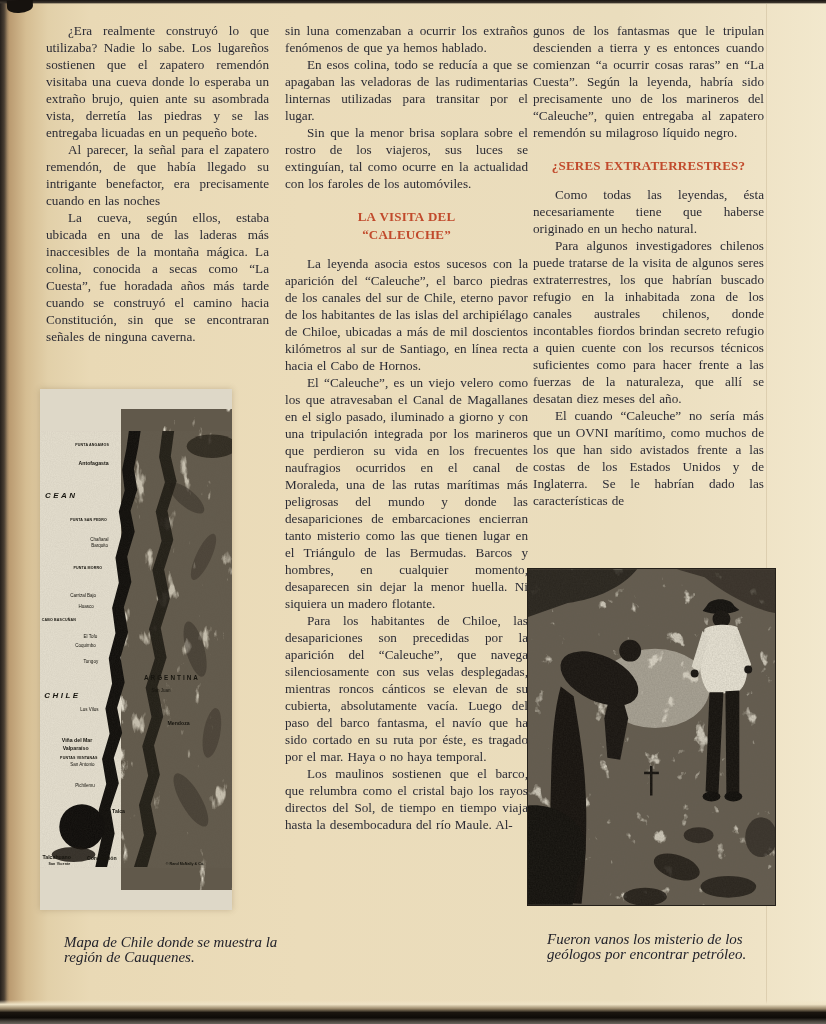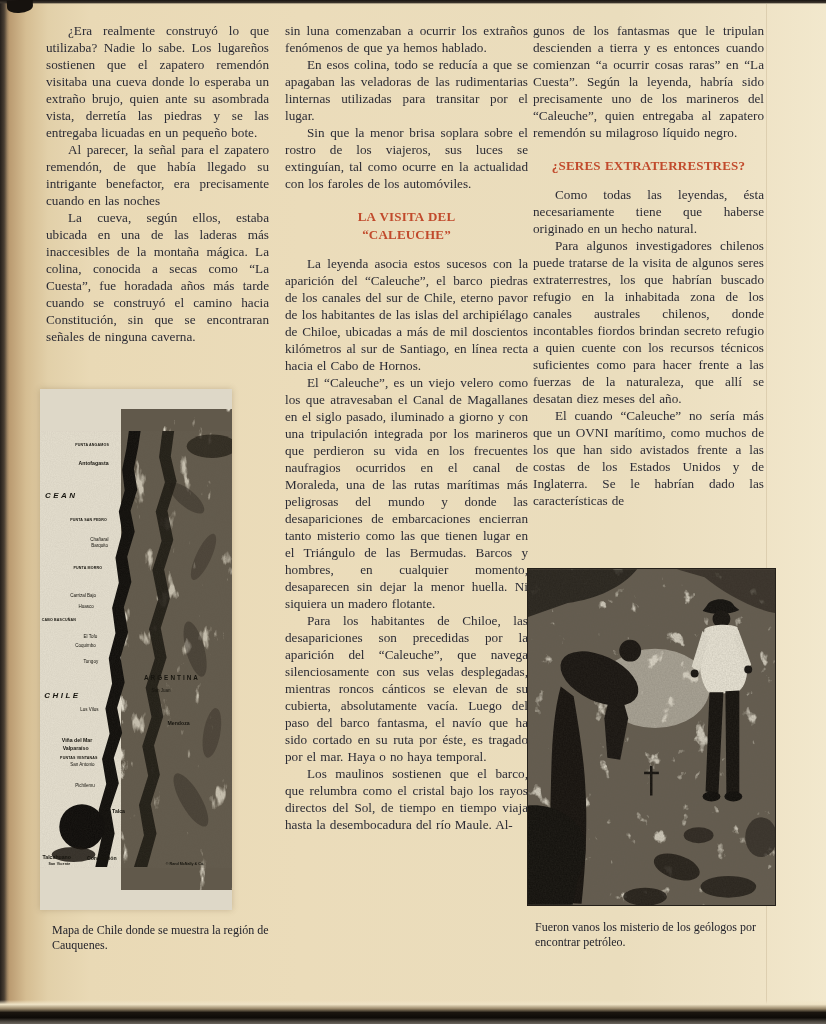--- a/index.html
+++ b/index.html
@@ -49,21 +49,21 @@
   .m-city{font-size:6.2px;font-weight:bold;}
   .m-big{font-size:9.5px;letter-spacing:3px;font-weight:bold;font-style:italic;}
   .m-country{font-size:7.6px;letter-spacing:2.4px;font-weight:bold;}
   .m-credit{font-size:4.4px;font-weight:bold;}
 
   
   .photo{position:absolute;left:527px;top:568px;width:249px;height:338px;
     background:#cbc4b4;border:1px solid #24201a;box-sizing:border-box;}
   .photo svg{display:block;width:100%;height:100%;}
 
-  .caption{position:absolute;margin:4px;font-size:12px;
+  .caption{position:absolute;margin:16px;font-style:italic;font-size:15px;
     line-height:14.5px;color:#23232b;}
   .map-caption{left:48px;top:919px;width:222px;}
   .photo-caption{left:531px;top:916px;width:248px;}
 </style>
 </head>
 <body>
 
 <div class="page">
   <div class="edge-left"></div>
   <div class="edge-top"></div>

